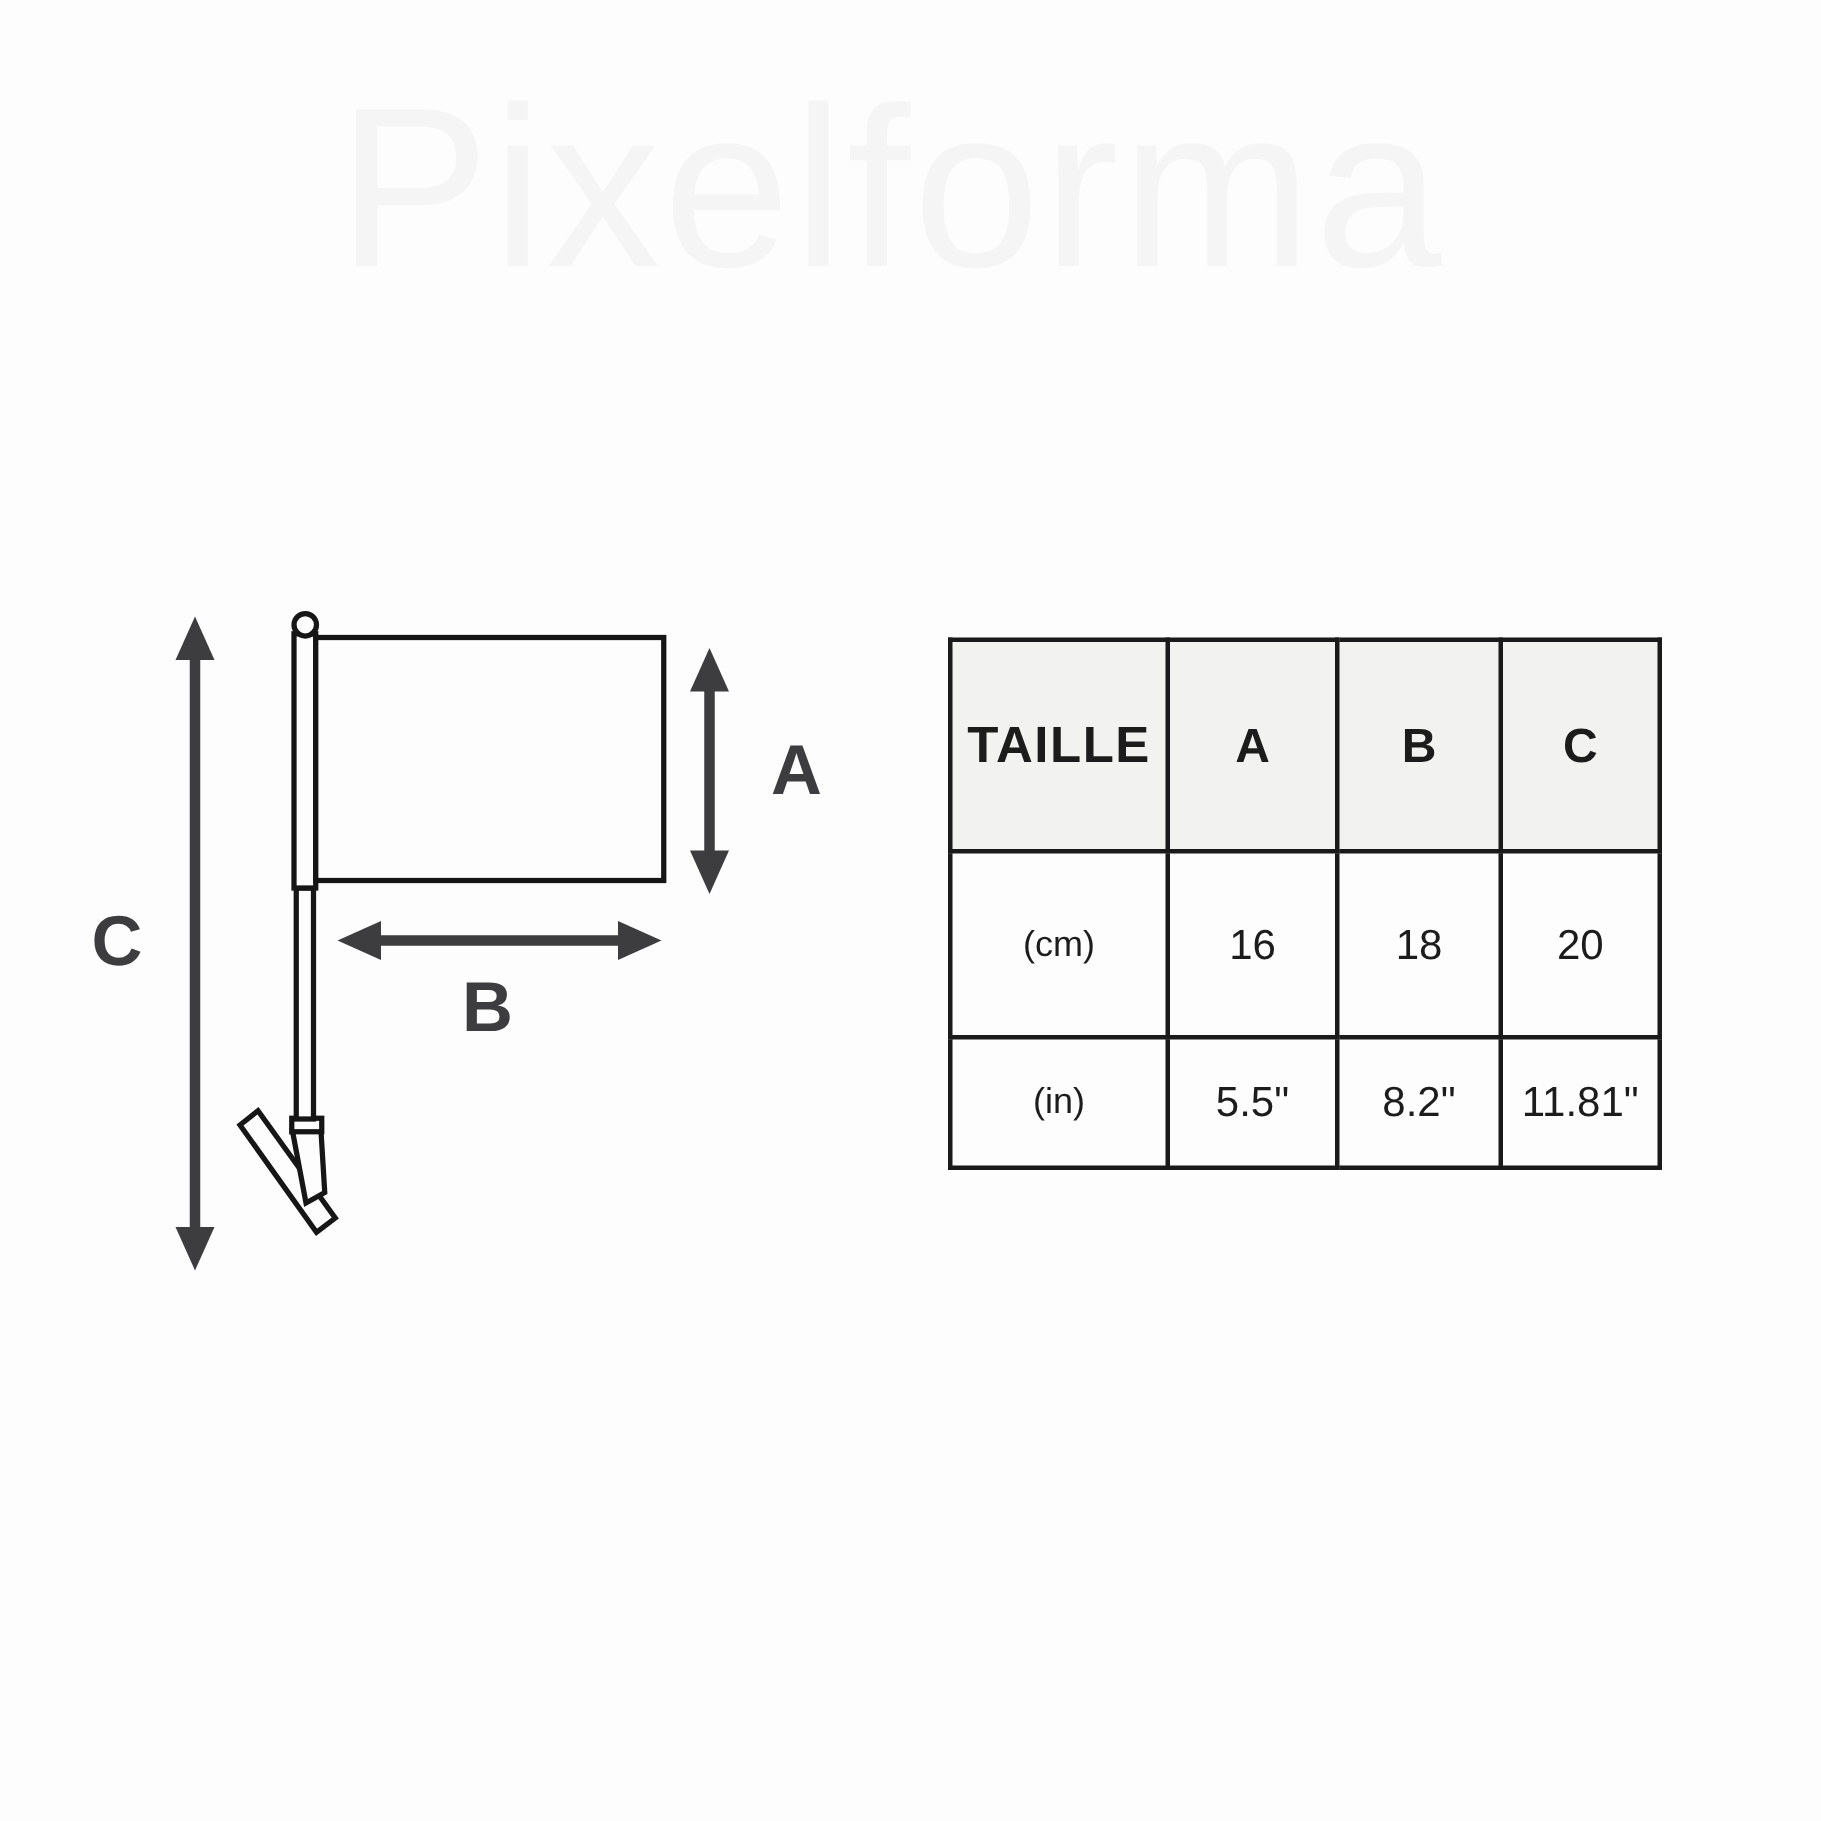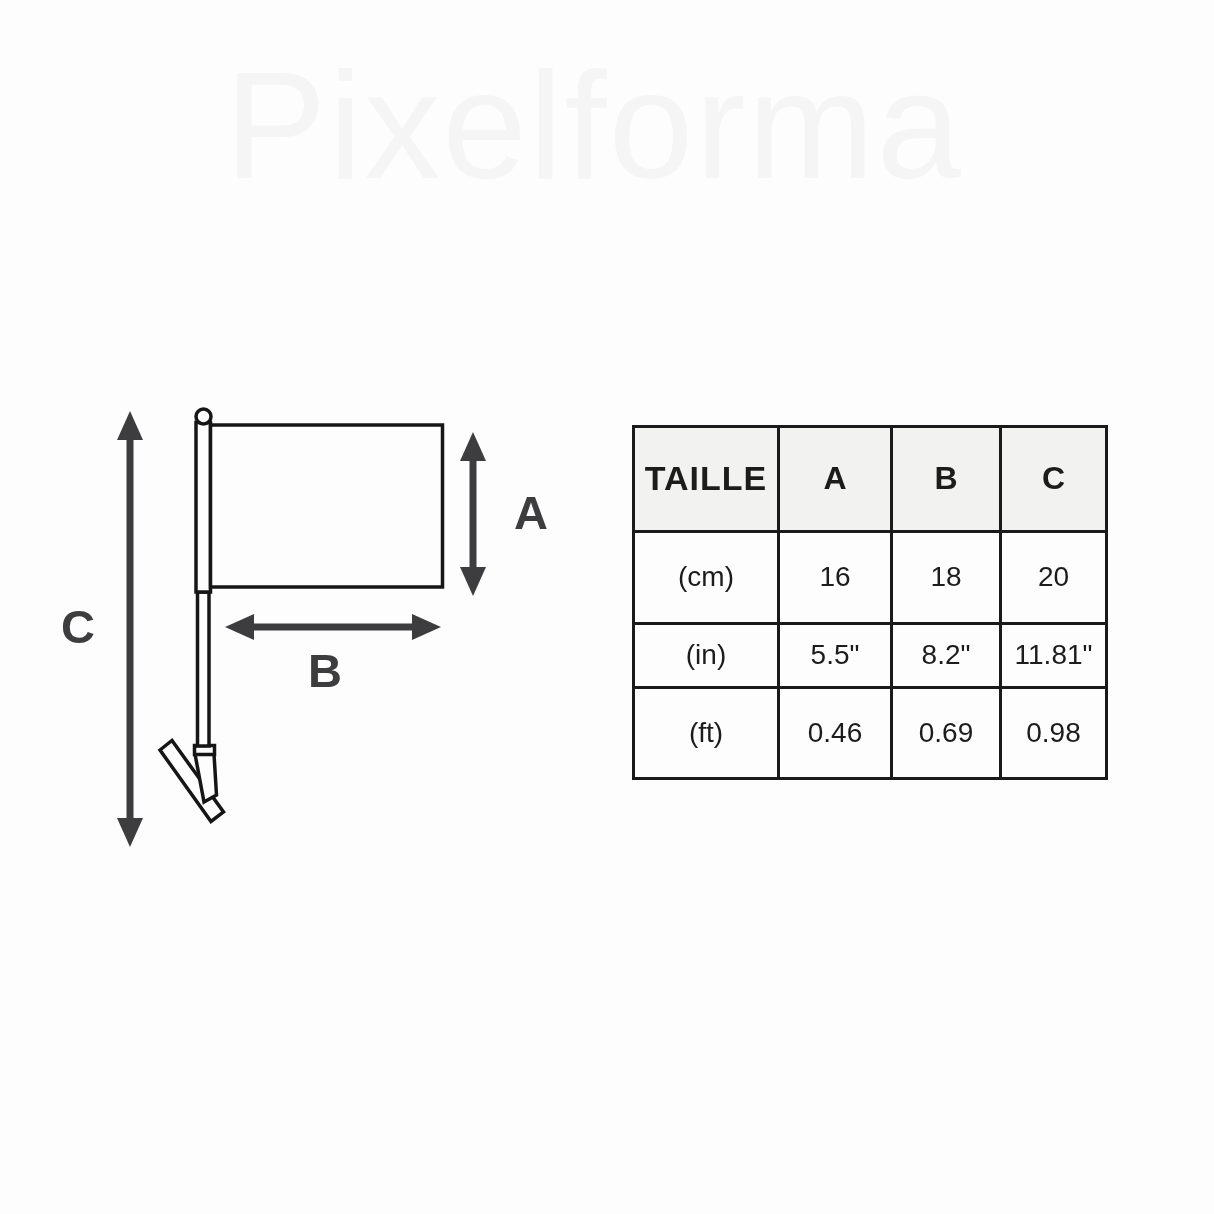--- a/index.html
+++ b/index.html
@@ -49,21 +49,21 @@
     text-align:center;
     vertical-align:middle;
     padding:0;
   }
   .size-table .hdr{
     background:#f2f2f0;
     font-weight:700;
   }
   .size-table .hdr-title{font-size:34px;letter-spacing:1px;}
   .size-table .hdr-col{font-size:32px;}
-  .size-table .unit-cell{font-size:28px;font-weight:400;}
+  .size-table .unit-cell{font-size:24px;font-weight:400;}
   .size-table .val-cell{font-size:28px;font-weight:400;}
 </style>
 </head>
 <body>
 
 <div class="canvas">
 
   <div class="watermark">Pixelforma</div>
 
   <svg class="diagram" width="1214" height="1214" viewBox="0 0 1214 1214">
@@ -124,22 +124,16 @@
         <td class="val-cell">16</td>
         <td class="val-cell">18</td>
         <td class="val-cell">20</td>
       </tr>
       <tr style="height:61px">
         <td class="unit-cell">(in)</td>
         <td class="val-cell">5.5"</td>
         <td class="val-cell">8.2"</td>
         <td class="val-cell">11.81"</td>
       </tr>
-      <tr style="height:86px">
-        <td class="unit-cell">(ft)</td>
-        <td class="val-cell">0.46</td>
-        <td class="val-cell">0.69</td>
-        <td class="val-cell">0.98</td>
-      </tr>
     </tbody>
   </table>
 
 </div>
 
 </body></html>

